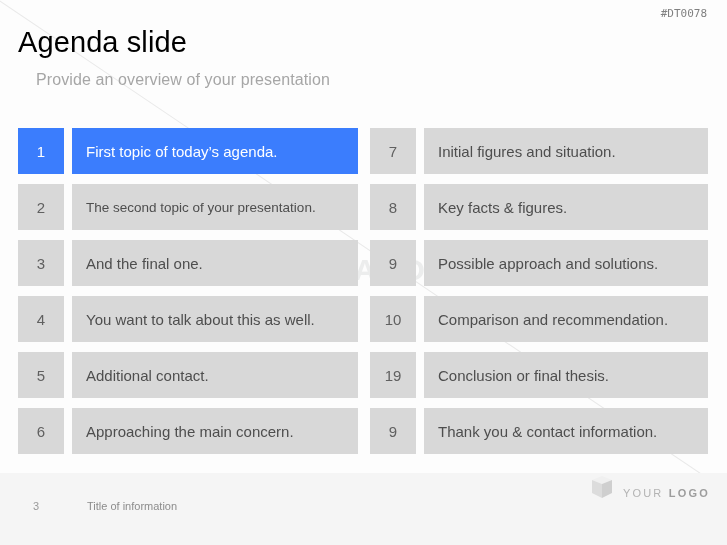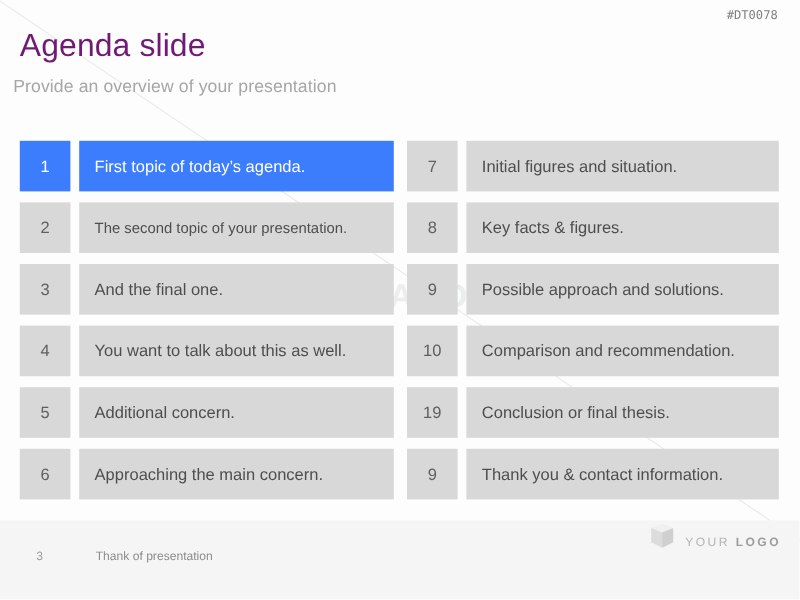--- a/index.html
+++ b/index.html
@@ -71,27 +71,27 @@
     letter-spacing: 0px;
   }
 
   
   .title {
     position: absolute;
     left: 18px;
     top: 27px;
     font-size: 29px;
     font-weight: normal;
-    color: #701a75;
+    color: #000000;
     letter-spacing: 0.1px;
     line-height: 1.1;
   }
   .subtitle {
     position: absolute;
-    left: 12px;
+    left: 36px;
     top: 71px;
     font-size: 16px;
     font-weight: normal;
     color: #a6a6a6;
     letter-spacing: 0.1px;
   }
 
   
   .columns {
     position: absolute;
@@ -224,21 +224,21 @@
         <div class="agenda-row">
           <div class="num-box">3</div>
           <div class="text-box">And the final one.</div>
         </div>
         <div class="agenda-row">
           <div class="num-box">4</div>
           <div class="text-box">You want to talk about this as well.</div>
         </div>
         <div class="agenda-row">
           <div class="num-box">5</div>
-          <div class="text-box">Additional concern.</div>
+          <div class="text-box">Additional contact.</div>
         </div>
         <div class="agenda-row">
           <div class="num-box">6</div>
           <div class="text-box">Approaching the main concern.</div>
         </div>
       </div>
     <div class="column right" id="col-right">
         <div class="agenda-row">
           <div class="num-box">7</div>
           <div class="text-box">Initial figures and situation.</div>
@@ -261,21 +261,21 @@
         </div>
         <div class="agenda-row">
           <div class="num-box">9</div>
           <div class="text-box">Thank you &amp; contact information.</div>
         </div>
       </div>
   </div>
 
   <div class="footer">
     <div class="footer-page">3</div>
-    <div class="footer-title">Thank of presentation</div>
+    <div class="footer-title">Title of information</div>
     <div class="footer-logo">
       <span class="logo-cube">
         <svg width="22" height="24" viewBox="0 0 22 24" xmlns="http://www.w3.org/2000/svg">
           <polygon points="11,1 21,5 11,9 1,5" fill="#f0f0f0"></polygon>
           <polygon points="1,5 11,9 11,23 1,18" fill="#dcdcdc"></polygon>
           <polygon points="21,5 11,9 11,23 21,18" fill="#cfcfcf"></polygon>
         </svg>
       </span>
       <span class="logo-text"><span>YOUR</span> <b>LOGO</b></span>
     </div>

